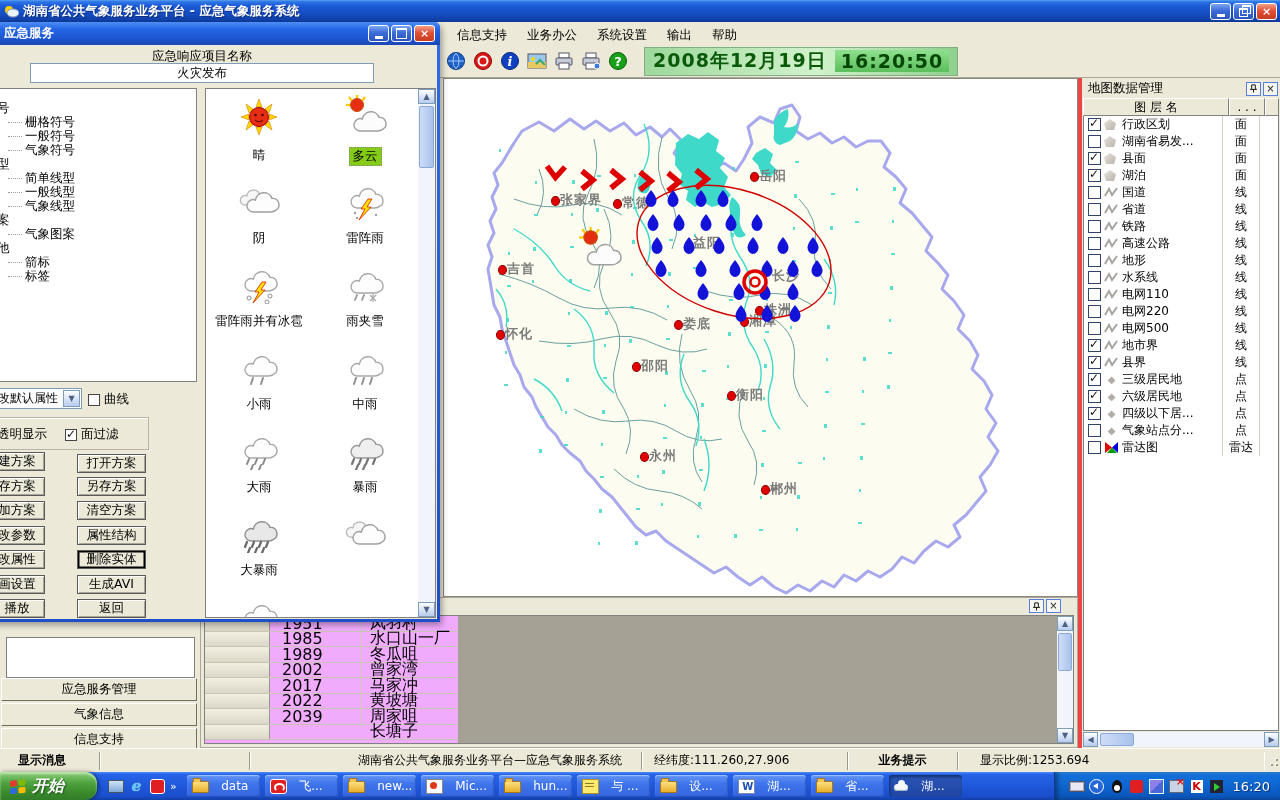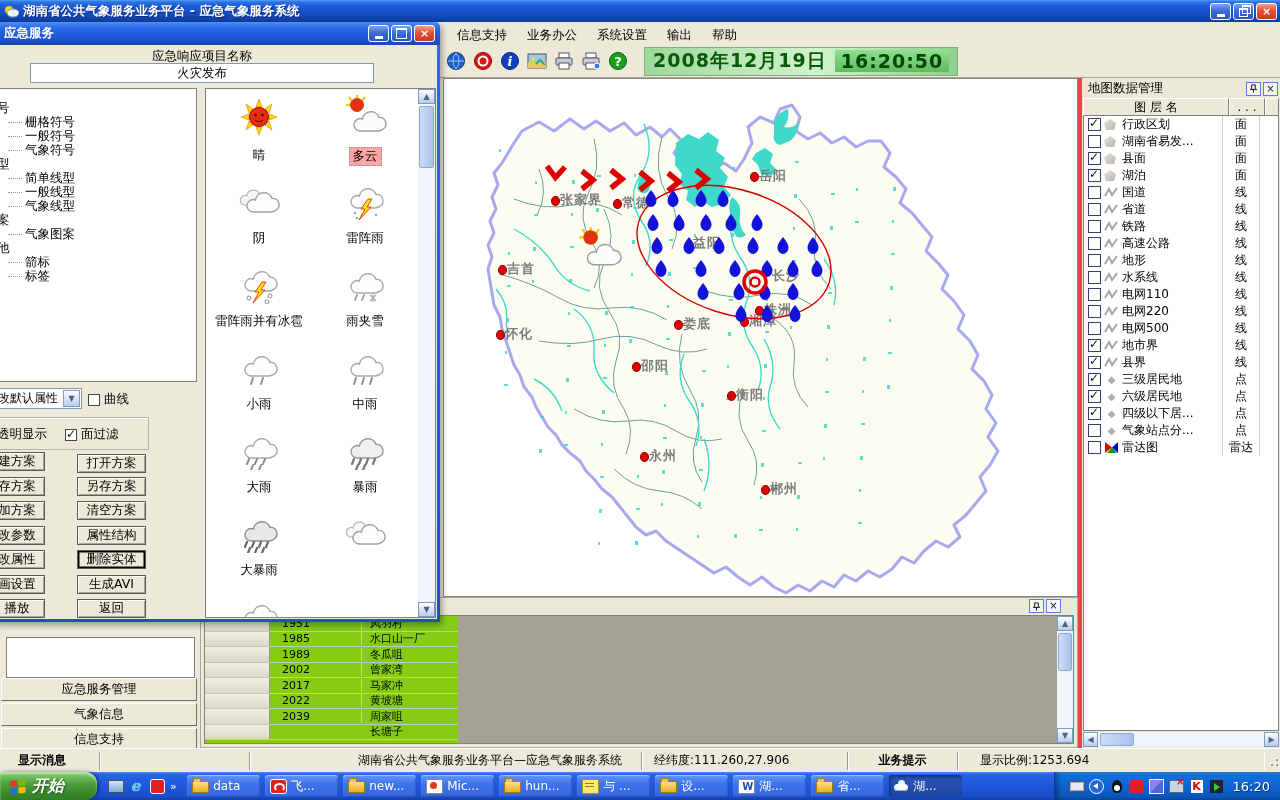--- a/index.html
+++ b/index.html
@@ -77,21 +77,21 @@
   .vtrack .sc-thumb{left:1px;right:1px}
   .htrack .sc-thumb{top:1px;bottom:1px}
   .vscroll{width:16px;display:flex;flex-direction:column}
   .vscroll .sc-btn{width:16px}
 
   
   #bpanel{left:200px;top:597px;width:878px;height:151px;background:#ECE9D8;border:1px solid #ACA899;box-sizing:border-box}
   .bp-strip{height:16px;position:relative}
   .bp-strip .rp-btns{position:absolute;right:16px;top:1px}
   .bp-content{position:absolute;left:3px;top:17px;right:3px;bottom:3px;border:1px solid #808080;display:flex;overflow:hidden}
-  #btable{width:253px;background:#84cc16;font-size:11px;overflow:hidden}
+  #btable{width:253px;background:#f0abfc;font-size:16px;overflow:hidden}
   .trow{display:flex;height:15.5px;border-bottom:1px solid #c9c5b4;box-sizing:border-box;align-items:center}
   .t-h{width:64px;align-self:stretch;background:linear-gradient(180deg,#F2EFE2,#DCD8C8);border-right:1px solid #9a968a;flex:none}
   .t-num{width:92px;padding-left:12px;border-right:1px solid #d0ccba;box-sizing:border-box;flex:none}
   .t-name{flex:1;padding-left:8px;white-space:nowrap;overflow:hidden}
   #bgray{flex:1;background:#A5A295}
 
   
   #leftnav{left:0;top:622px;width:200px;height:126px;background:#ECE9D8}
   .ln-white{position:absolute;left:6px;top:15px;width:187px;height:39px;background:#fff;border:1px solid #808080}
   #ln-bars{position:absolute;left:1px;top:56px;width:196px}
@@ -126,21 +126,21 @@
     box-sizing:border-box;overflow:hidden;padding-top:12px}
   .tnode{height:14px;line-height:14px;font-size:12.5px;white-space:nowrap;position:relative}
   .tnode[data-lvl="0"]{margin-left:3px}
   .tnode[data-lvl="1"]{margin-left:31px}
   .tnode[data-lvl="1"]::before{content:"";position:absolute;left:-17px;top:7px;width:14px;border-top:1px dotted #9a9a9a}
   #sym-panel{position:absolute;left:210px;top:43px;width:231px;height:530px;background:#fff;border:1px solid #808080;box-sizing:border-box;overflow:hidden}
   #wgrid{position:absolute;left:0;top:0;width:212px;display:grid;grid-template-columns:1fr 1fr;grid-auto-rows:83px}
   .wcell{display:flex;flex-direction:column;align-items:center;padding-top:5px;box-sizing:border-box}
   .wcell svg{width:44px;height:44px;flex:none}
   .wlabel{margin-top:9px;font-size:12.5px;padding:0 3px;white-space:nowrap}
-  .wcell[data-sel="true"] .wlabel{background:#fca5a5;border:1px dotted #8a8a8a}
+  .wcell[data-sel="true"] .wlabel{background:#84cc16;border:1px dotted #8a8a8a}
   #sym-scroll{position:absolute;right:0;top:0;bottom:0;width:17px;display:flex;flex-direction:column;background:#F1F4FA}
   #sym-scroll .sc-btn{width:17px}
   .dd{position:absolute;left:-10px;top:343px;width:97px;height:21px;border:1px solid #7f9db9;background:#fff;
     box-sizing:border-box;display:flex;align-items:center}
   .dd .dd-text{flex:1;padding-left:12px;font-size:12px;white-space:nowrap;overflow:hidden}
   .dd .dd-btn{width:17px;height:17px;margin:1px;background:linear-gradient(180deg,#FDFEFF,#D3E0F5 60%,#B8CCEC);
     border:1px solid #7B9EBD;box-sizing:border-box;font-size:8px;color:#4D6185;display:flex;align-items:center;justify-content:center}
   .ckrow{position:absolute;display:flex;align-items:center;gap:4px;font-size:12.5px;white-space:nowrap}
   .ck{width:12px;height:12px;border:1px solid #444;background:#fff;position:relative;flex:none;box-sizing:border-box}
   .ck.on::after{content:"✓";position:absolute;left:0;top:-3px;font-weight:bold;font-size:12px;color:#111}
@@ -153,21 +153,21 @@
   .dlg-btn.def{box-shadow:inset 0 0 0 1.5px #000}
 
   
   #taskbar{left:0;top:772px;width:1280px;height:28px;z-index:40;display:flex;align-items:center;
     background:linear-gradient(180deg,#4E8CF8 0%,#2663E8 9%,#2059DC 45%,#1A4ECB 85%,#1240A8 100%)}
   #startbtn{width:97px;height:28px;flex:none;border-radius:0 12px 12px 0;display:flex;align-items:center;gap:5px;padding-left:9px;box-sizing:border-box;
     background:linear-gradient(180deg,#8CD07C 0%,#4EA23E 40%,#3C8C2E 70%,#2F7D26 100%);
     box-shadow:inset 0 2px 2px #B8E8A8,2px 0 4px rgba(0,0,0,.4);color:#fff;font-weight:bold;font-style:italic;font-size:16px;text-shadow:1px 1px 2px #1d4f18}
   #quicklaunch{display:flex;align-items:center;gap:4px;margin:0 8px 0 10px;color:#fff}
   .ql-ic{width:17px;height:17px;display:flex;align-items:center;justify-content:center}
-  .tb-btn{width:73px;height:22px;margin:0 2.5px;flex:none;border-radius:3px;display:flex;align-items:center;gap:4px;padding:0 5px;box-sizing:border-box;
+  .tb-btn{width:73px;height:22px;margin:0 2.5px;flex:none;border-radius:3px;display:flex;align-items:center;gap:12px;padding:0 5px;box-sizing:border-box;
     background:linear-gradient(180deg,#6496F6,#3E74EC 40%,#3565DE);box-shadow:inset 0 1px 1px #9EC0FA,inset -1px -1px 1px #2851B8;
     color:#fff;font-size:12px;white-space:nowrap;overflow:hidden}
   .tb-btn[data-active="true"]{background:linear-gradient(180deg,#2B55B8,#1E46A2);box-shadow:inset 1px 2px 3px #12306e}
   .bic{width:15px;height:13px;flex:none;position:relative}
   .bic[data-ic="folder"]{background:linear-gradient(180deg,#FFE080,#E8AE2C);border:1px solid #A87818;border-radius:1px;height:10px;margin-top:2px}
   .bic[data-ic="folder"]::before{content:"";position:absolute;left:0;top:-4px;width:6px;height:3px;background:#F4C44E;border:1px solid #A87818;border-bottom:none;border-radius:1px 1px 0 0}
   .bic[data-ic="fetion"]{background:#E02020;border-radius:3px;border:1px solid #fff}
   .bic[data-ic="fetion"]::after{content:"";position:absolute;left:3px;top:3px;width:7px;height:5px;border:2px solid #fff;border-radius:50%;border-bottom-color:transparent}
   .bic[data-ic="mic"]{background:#fff;border:1px solid #888}
   .bic[data-ic="mic"]::after{content:"";position:absolute;left:3px;top:2px;width:7px;height:7px;background:#E03818;border-radius:50%}

